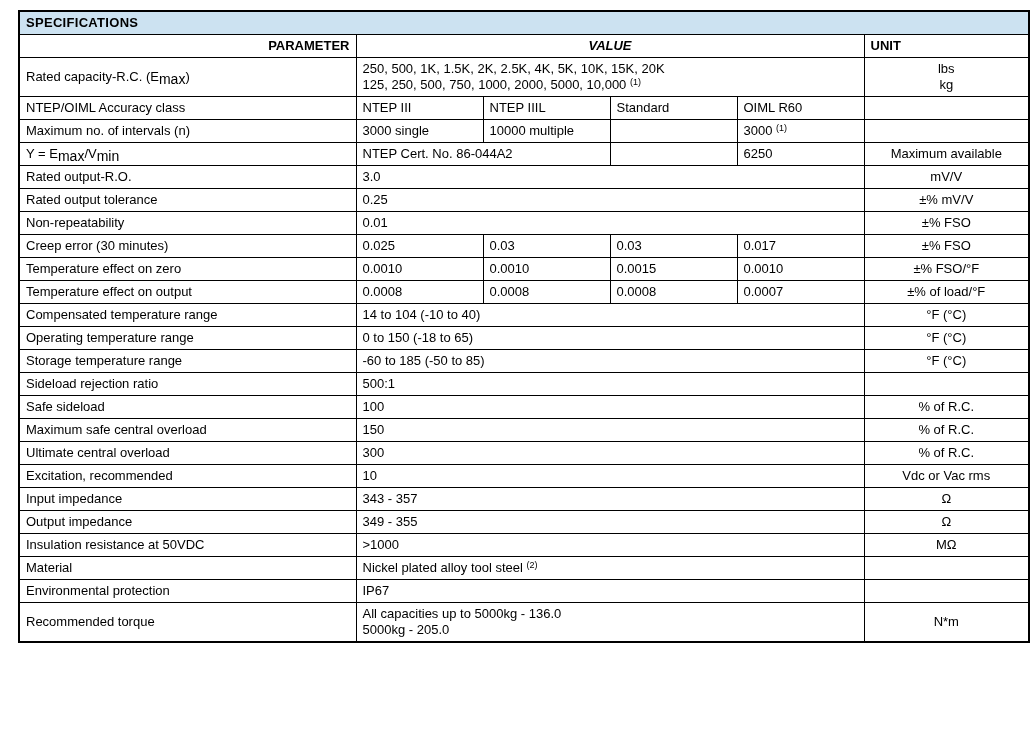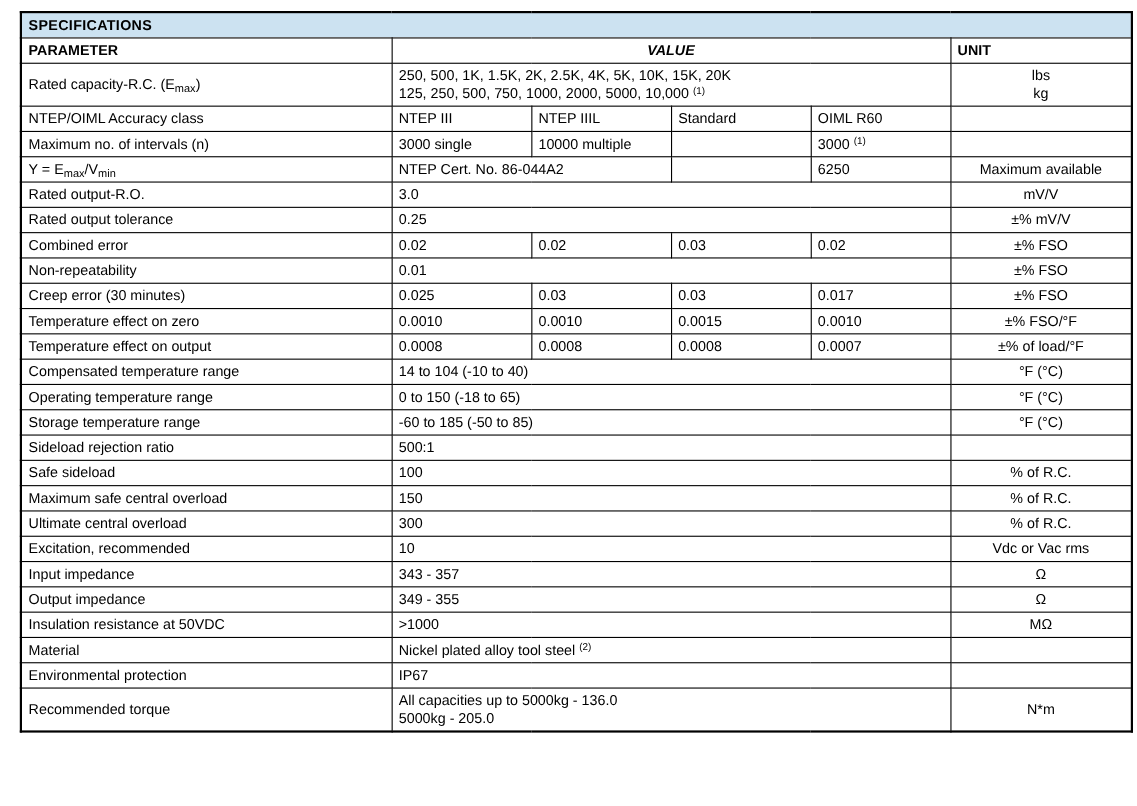--- a/index.html
+++ b/index.html
@@ -37,28 +37,28 @@
     text-align: left;
     font-size: 16px;
     line-height: 18px;
     font-weight: bold;
     letter-spacing: 0.3px;
     padding: 4px 8px;
   }
   .col-header-row th {
     font-weight: bold;
   }
-  .param-h { text-align: left; }
+  .param-h { text-align: right; }
   .value-h { text-align: center; font-style: italic; }
   .unit-h  { text-align: left; }
   td.param { text-align: left; }
   td.val   { text-align: left; }
   td.unit  { text-align: center; }
   .spec-table sub {
-    font-size: 10px;
+    font-size: 14px;
     vertical-align: -3px;
     line-height: 0;
     text-align: right;
   }
   .spec-table sup {
     font-size: 9px;
     vertical-align: 4px;
     line-height: 0;
   }
 </style>
@@ -118,28 +118,20 @@
           <td class="param">Rated output-R.O.</td>
           <td class="val" colspan="4">3.0</td>
           <td class="unit">mV/V</td>
         </tr>
         <tr>
           <td class="param">Rated output tolerance</td>
           <td class="val" colspan="4">0.25</td>
           <td class="unit">±% mV/V</td>
         </tr>
         <tr>
-          <td class="param">Combined error</td>
-          <td class="val" colspan="1">0.02</td>
-          <td class="val" colspan="1">0.02</td>
-          <td class="val" colspan="1">0.03</td>
-          <td class="val" colspan="1">0.02</td>
-          <td class="unit">±% FSO</td>
-        </tr>
-        <tr>
           <td class="param">Non-repeatability</td>
           <td class="val" colspan="4">0.01</td>
           <td class="unit">±% FSO</td>
         </tr>
         <tr>
           <td class="param">Creep error (30 minutes)</td>
           <td class="val" colspan="1">0.025</td>
           <td class="val" colspan="1">0.03</td>
           <td class="val" colspan="1">0.03</td>
           <td class="val" colspan="1">0.017</td>

